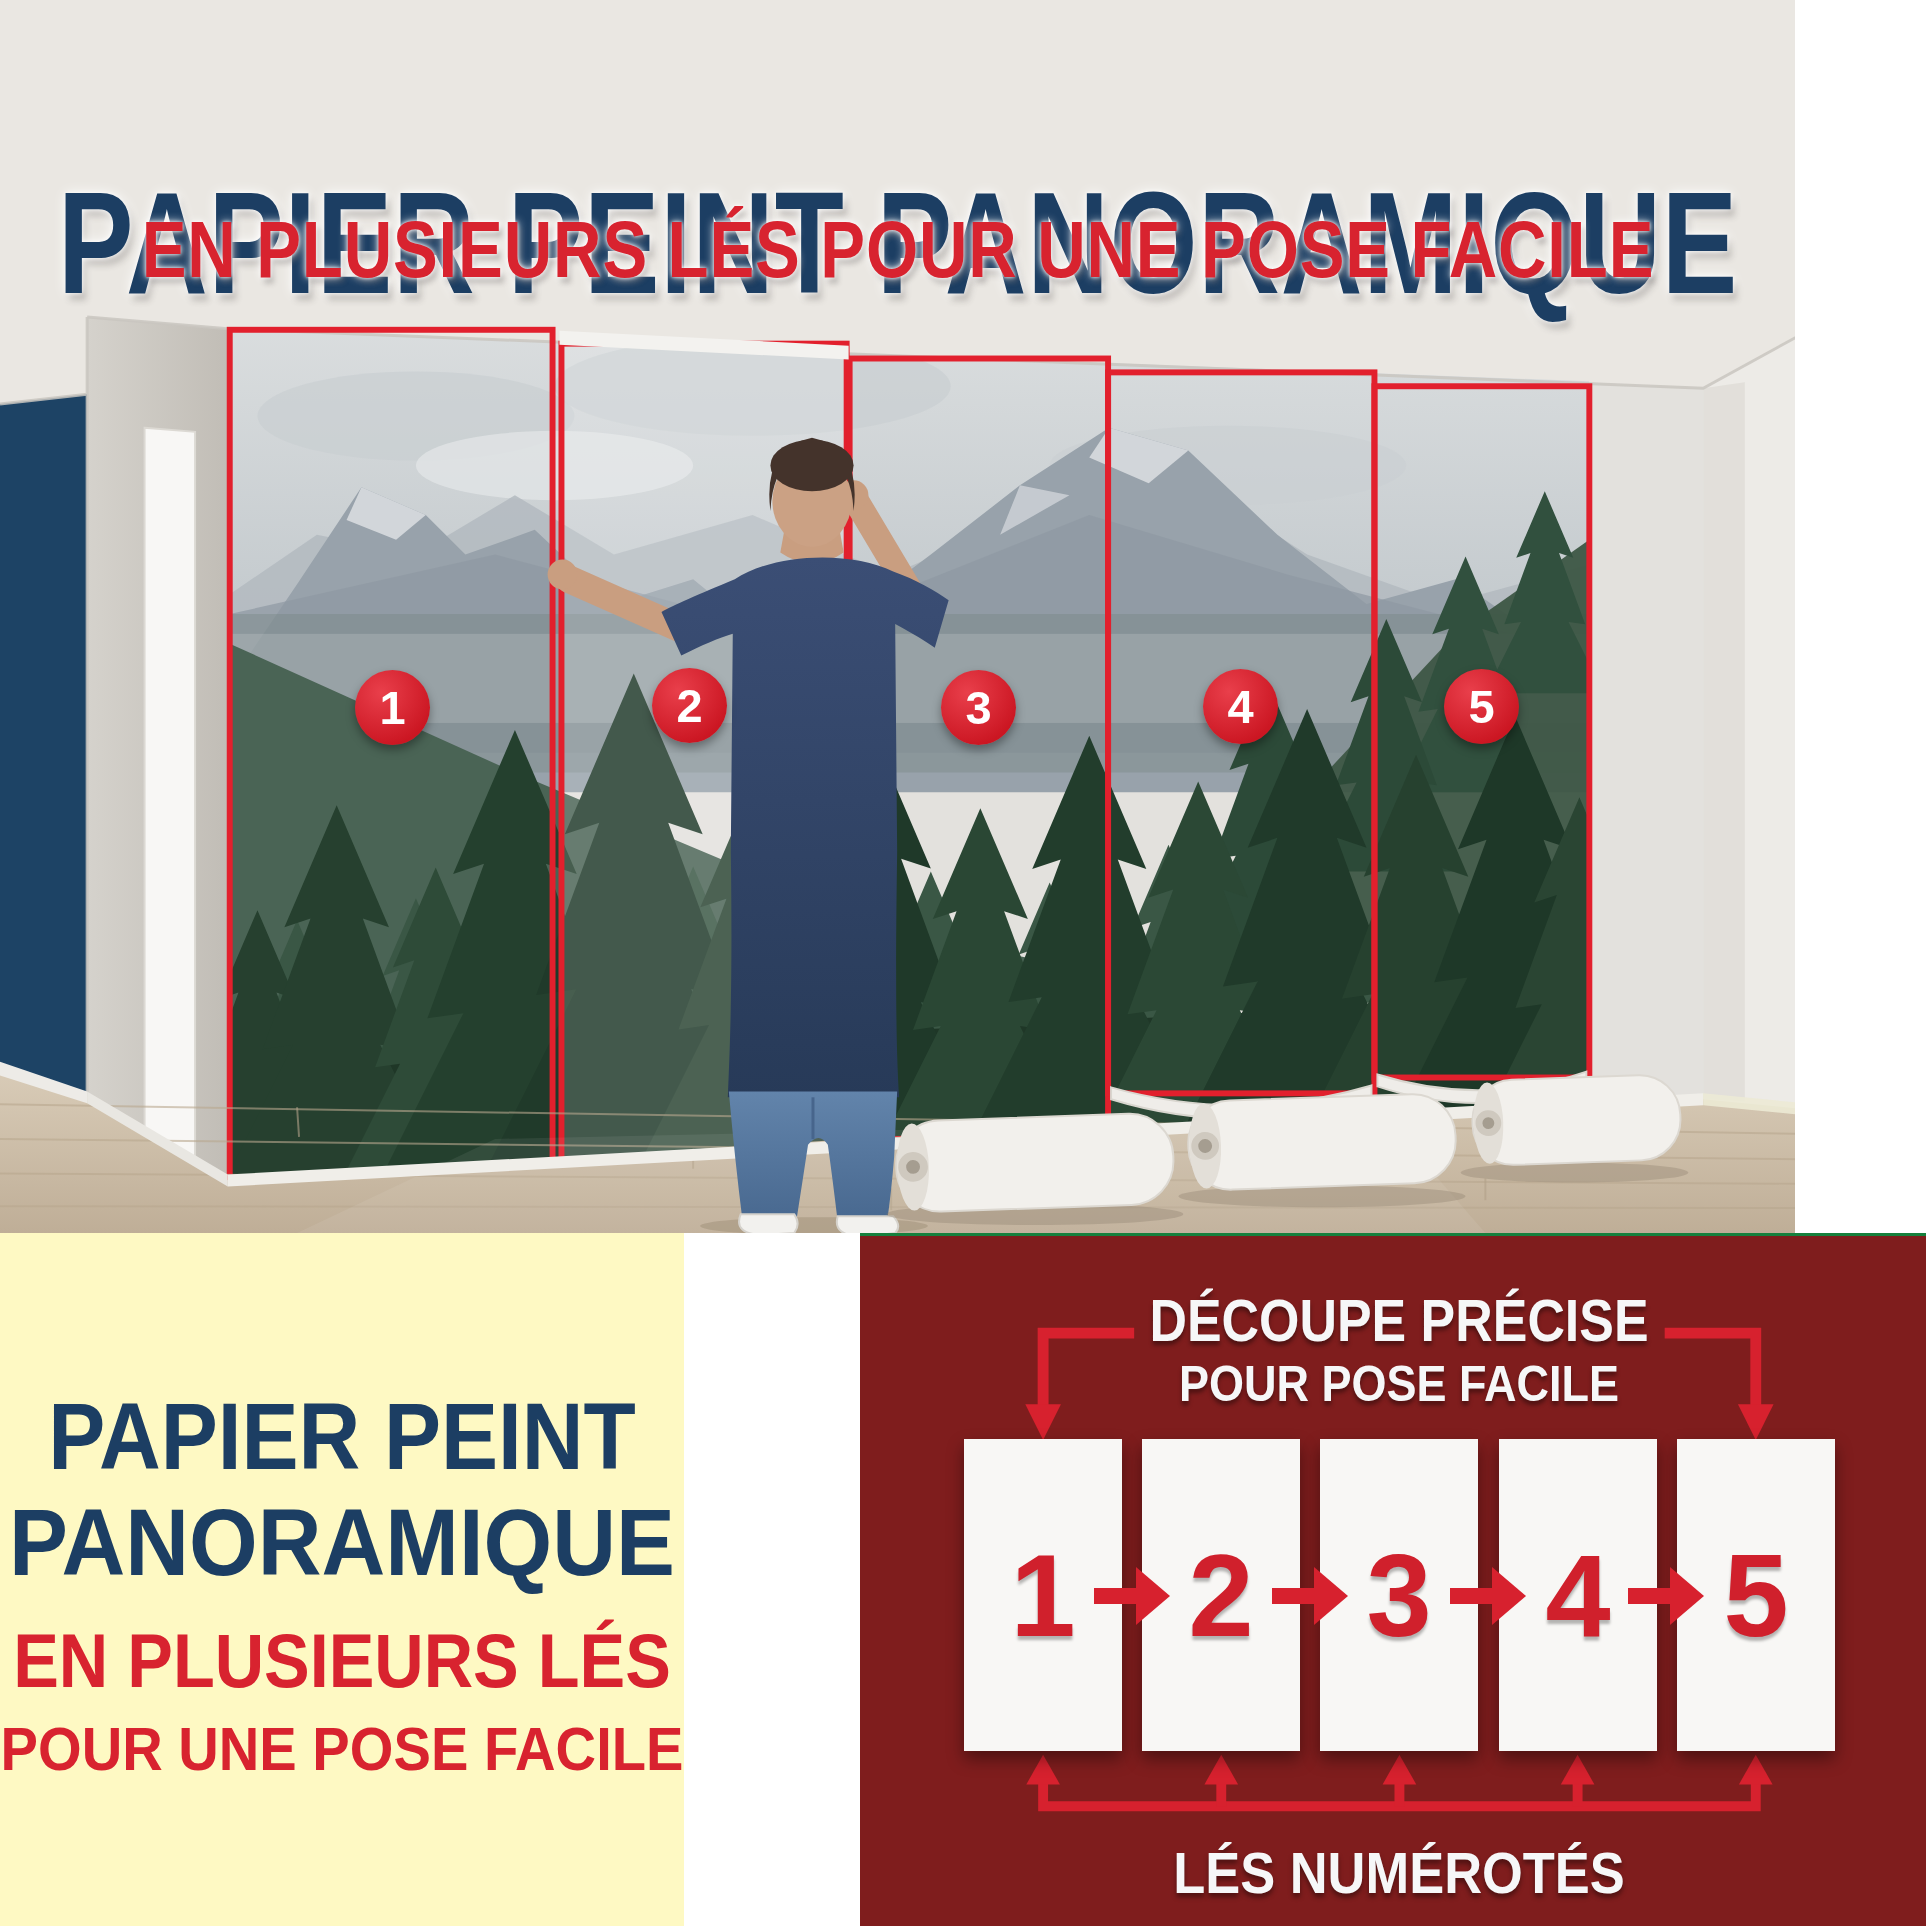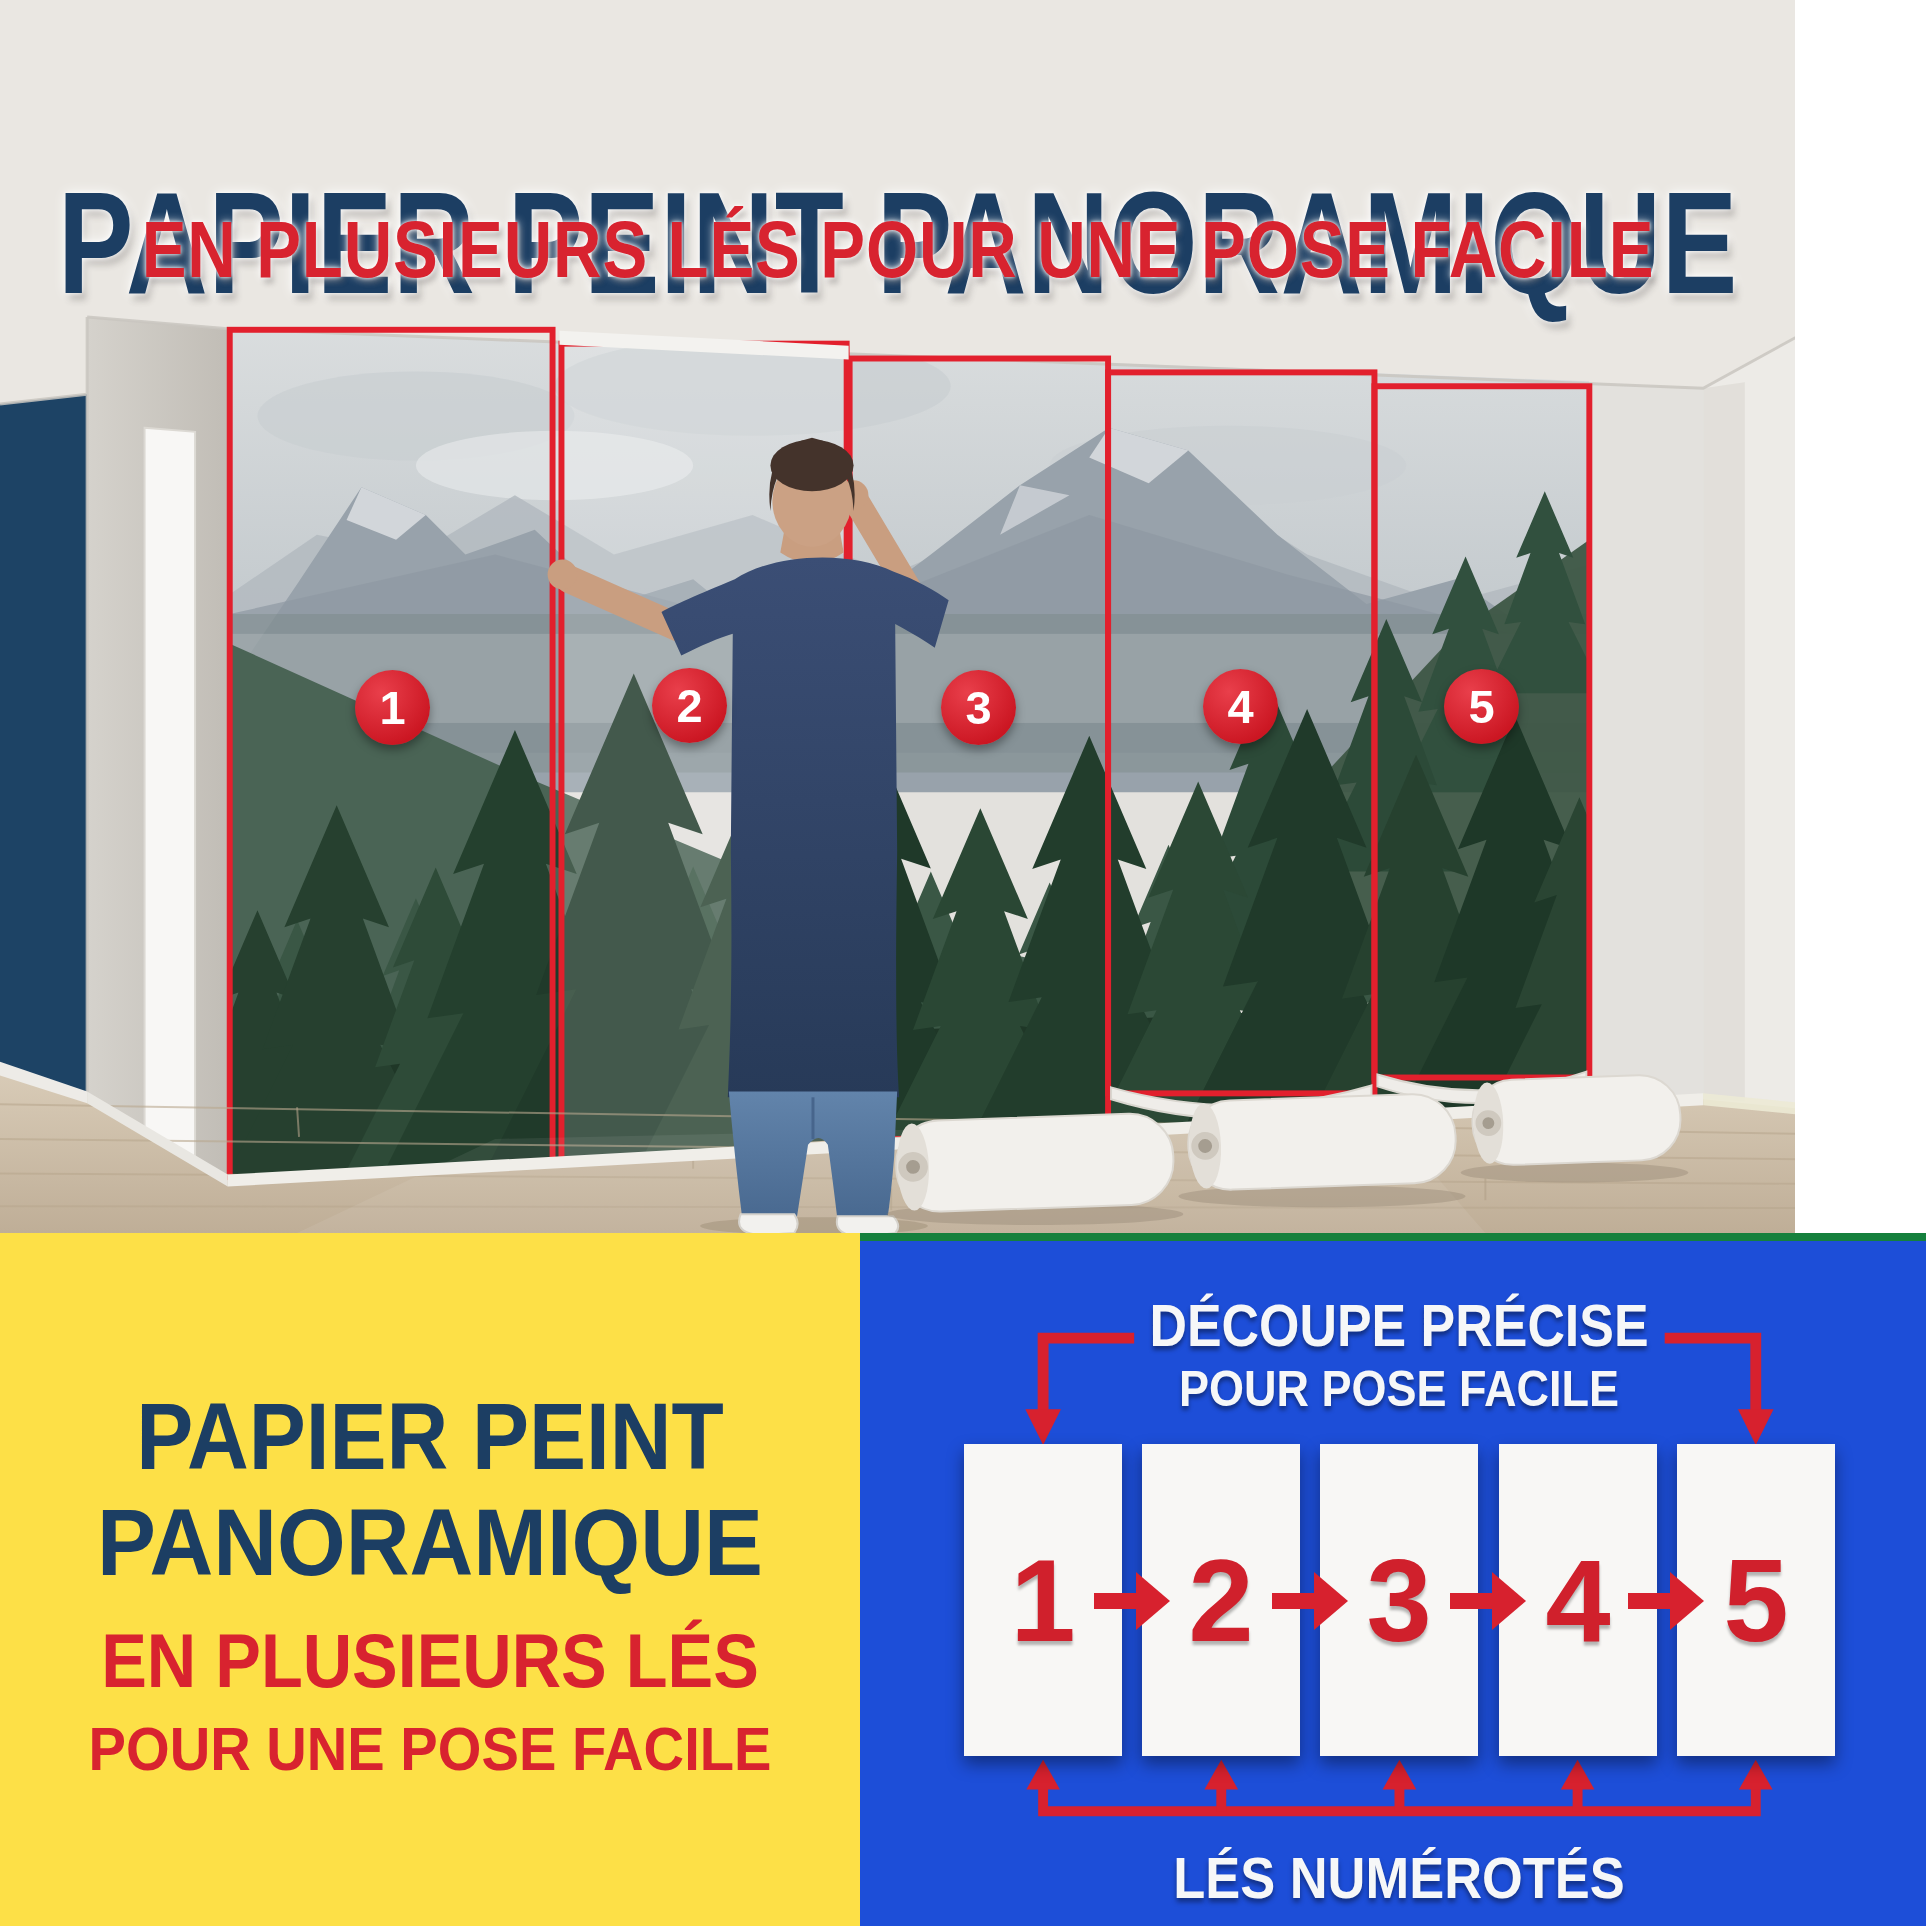--- a/index.html
+++ b/index.html
@@ -16,30 +16,30 @@
   .hdr-sub{position:absolute;top:204px;left:50%;transform:translateX(-50%) scaleX(.85);
     white-space:nowrap;font-size:79px;font-weight:bold;letter-spacing:1px;color:#d8232f;
     text-shadow:0 0 10px rgba(255,255,255,.95),0 0 4px rgba(255,255,255,.85),4px 6px 6px rgba(70,62,60,.28);}
 
   .circle{position:absolute;width:75px;height:75px;border-radius:50%;
     background:radial-gradient(circle at 35% 30%, #e93f4b, #cb1622 75%);
     box-shadow:0 5px 10px rgba(0,0,0,.35);text-align:center;}
   .circle span{display:block;line-height:75px;font-size:47px;font-weight:bold;color:#ffffff;}
 
   
-  .bl{position:absolute;top:1233px;left:0;width:860px;height:694px;background:#fde047;}
+  .bl{position:absolute;top:1233px;left:0;width:684px;height:694px;background:#fef9c3;}
   .bl .line{position:absolute;left:50%;white-space:nowrap;font-weight:bold;}
   .bl-t1{top:149px;transform:translateX(-50%) scaleX(.90);font-size:95px;color:#1c3e63;}
   .bl-t2{top:255px;transform:translateX(-50%) scaleX(.93);font-size:95px;color:#1c3e63;}
   .bl-s1{top:384px;transform:translateX(-50%) scaleX(.90);font-size:76px;color:#d8232f;}
   .bl-s2{top:481px;transform:translateX(-50%) scaleX(.92);font-size:61px;color:#d8232f;}
 
   
-  .br{position:absolute;top:1233px;left:860px;width:1066px;height:694px;background:#1d4ed8;
-      border-top:8px solid #15803d;box-sizing:border-box;}
+  .br{position:absolute;top:1233px;left:860px;width:1066px;height:694px;background:#7f1d1d;
+      border-top:3px solid #15803d;box-sizing:border-box;}
   .d-h1{position:absolute;top:51px;left:539px;transform:translateX(-50%) scaleX(.88);
     white-space:nowrap;font-size:59px;font-weight:bold;color:#f6f7f8;
     text-shadow:0 4px 5px rgba(0,0,0,.4);}
   .d-h2{position:absolute;top:119px;left:539px;transform:translateX(-50%) scaleX(.9);
     white-space:nowrap;font-size:50px;font-weight:bold;color:#f6f7f8;
     text-shadow:0 4px 5px rgba(0,0,0,.4);}
   .d-arrows{position:absolute;top:0;left:0;width:1066px;height:694px;}
   .d-panel{position:absolute;top:203px;width:158px;height:312px;background:#f8f7f5;
     box-shadow:0 8px 16px rgba(0,0,0,.4);}
   .d-panel span{position:absolute;top:50%;left:50%;transform:translate(-50%,-50%);

